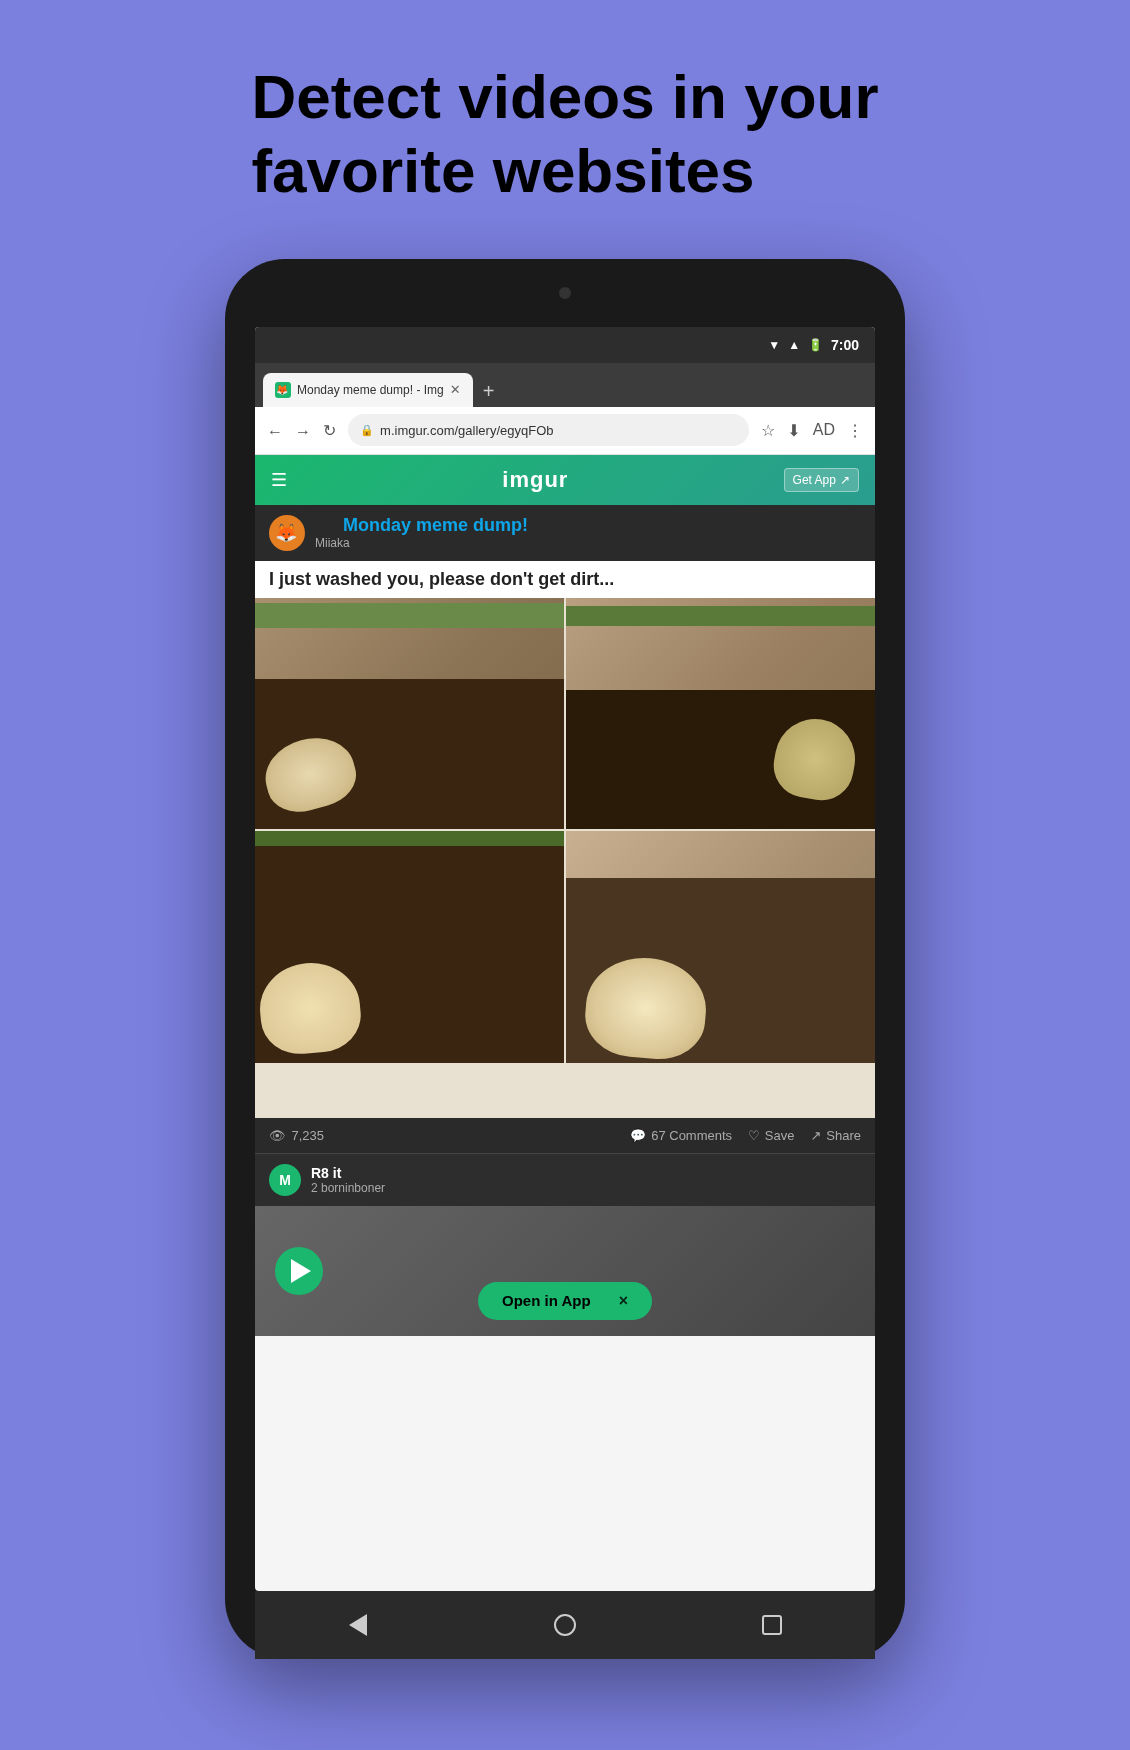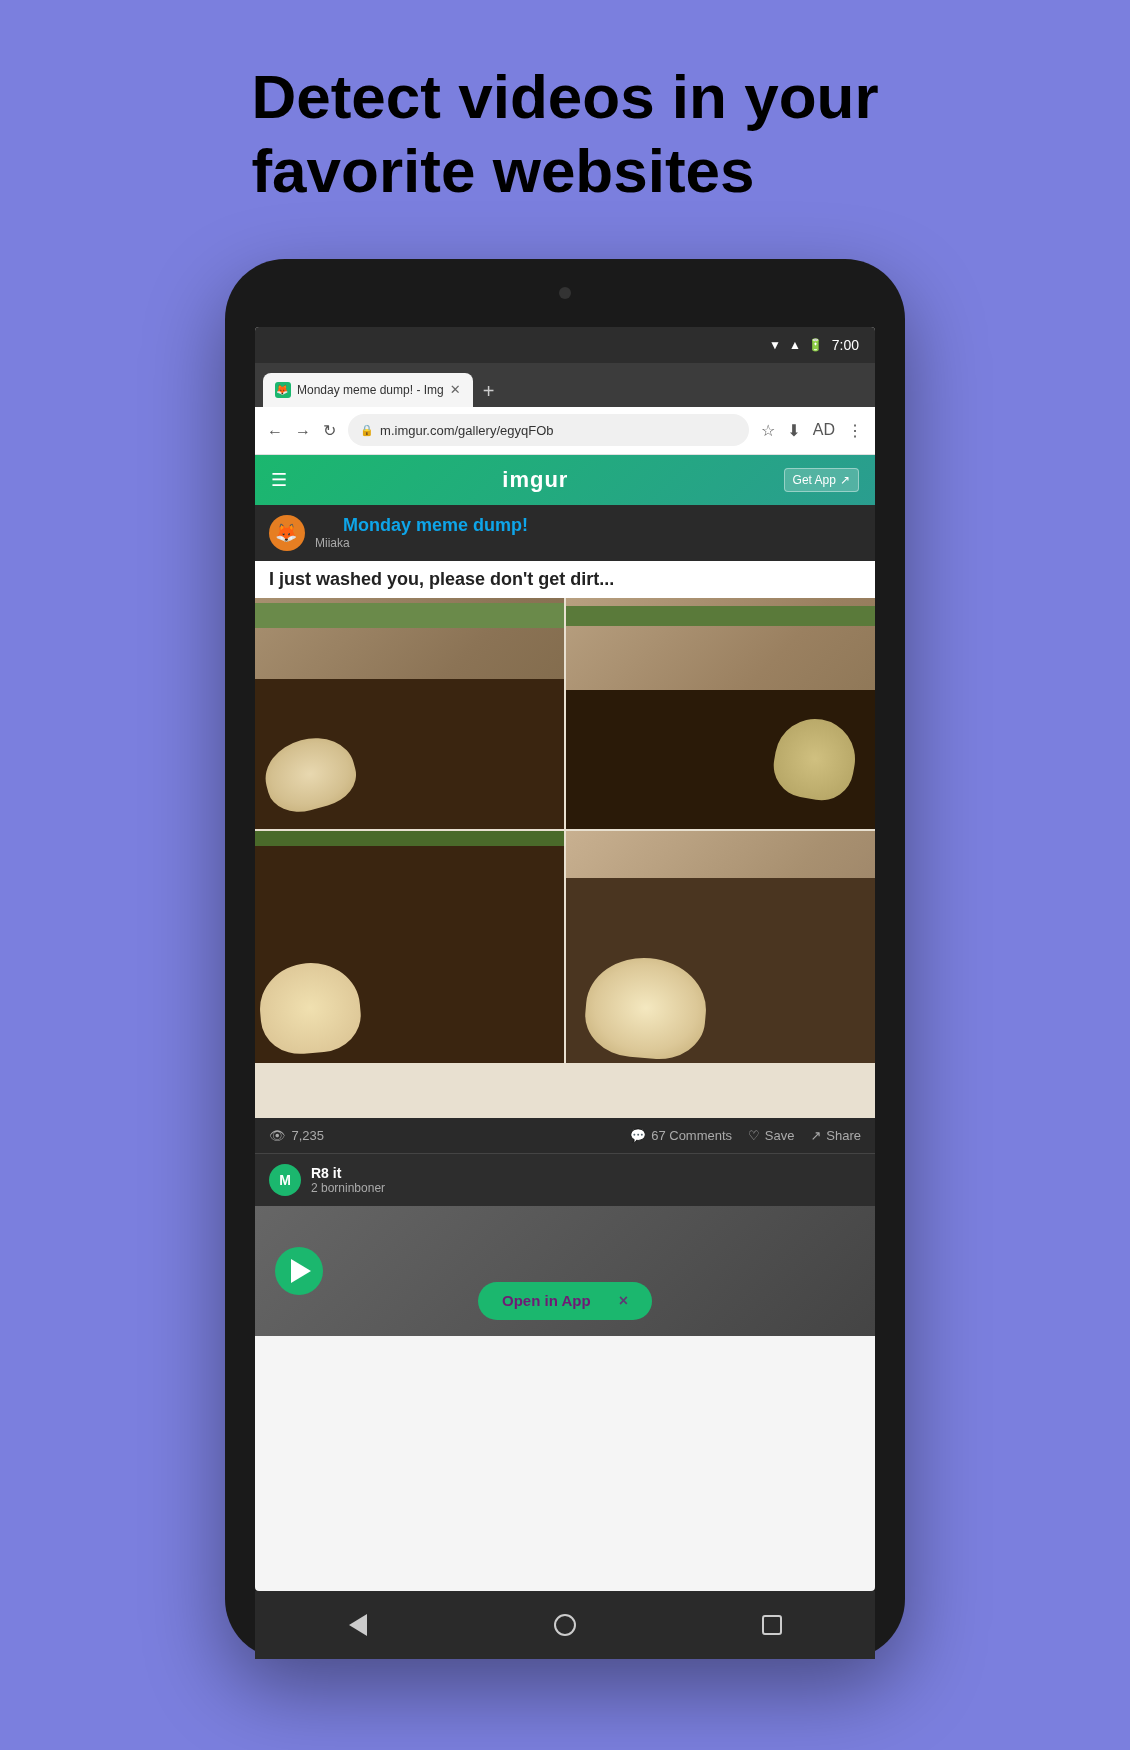--- a/index.html
+++ b/index.html
@@ -71,21 +71,21 @@
       display: flex;
       align-items: center;
       justify-content: flex-end;
       padding: 0 16px;
       gap: 8px;
     }
 
     .status-bar .time {
       color: white;
       font-size: 14px;
-      font-weight: 400;
+      font-weight: 700;
     }
 
     .status-icon {
       color: white;
       font-size: 12px;
     }
 
     
     .chrome-tabs {
       background: #3c3c3c;
@@ -394,21 +394,21 @@
       border-left: 20px solid white;
       margin-left: 4px;
     }
 
     .open-in-app-btn {
       position: absolute;
       bottom: 16px;
       left: 50%;
       transform: translateX(-50%);
       background: #1bb76e;
-      color: #701a75;
+      color: #000000;
       border: none;
       border-radius: 24px;
       padding: 10px 24px;
       font-size: 15px;
       font-weight: bold;
       cursor: pointer;
       display: flex;
       gap: 28px;
       white-space: nowrap;
     }

